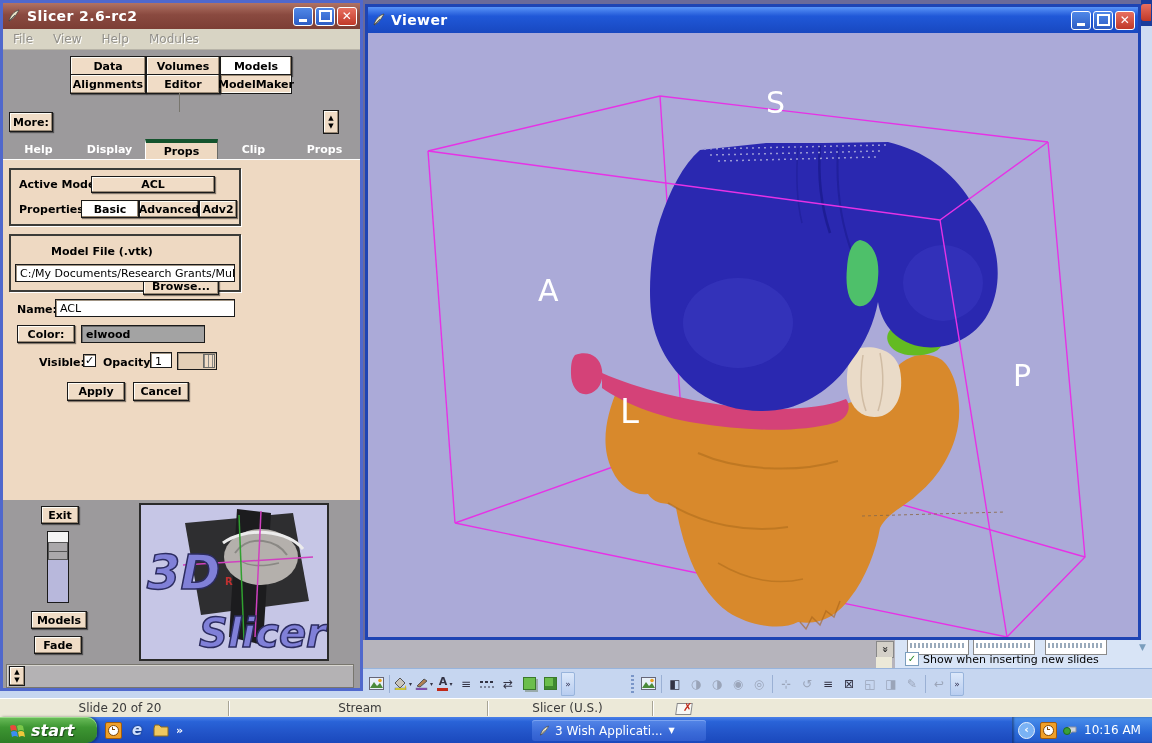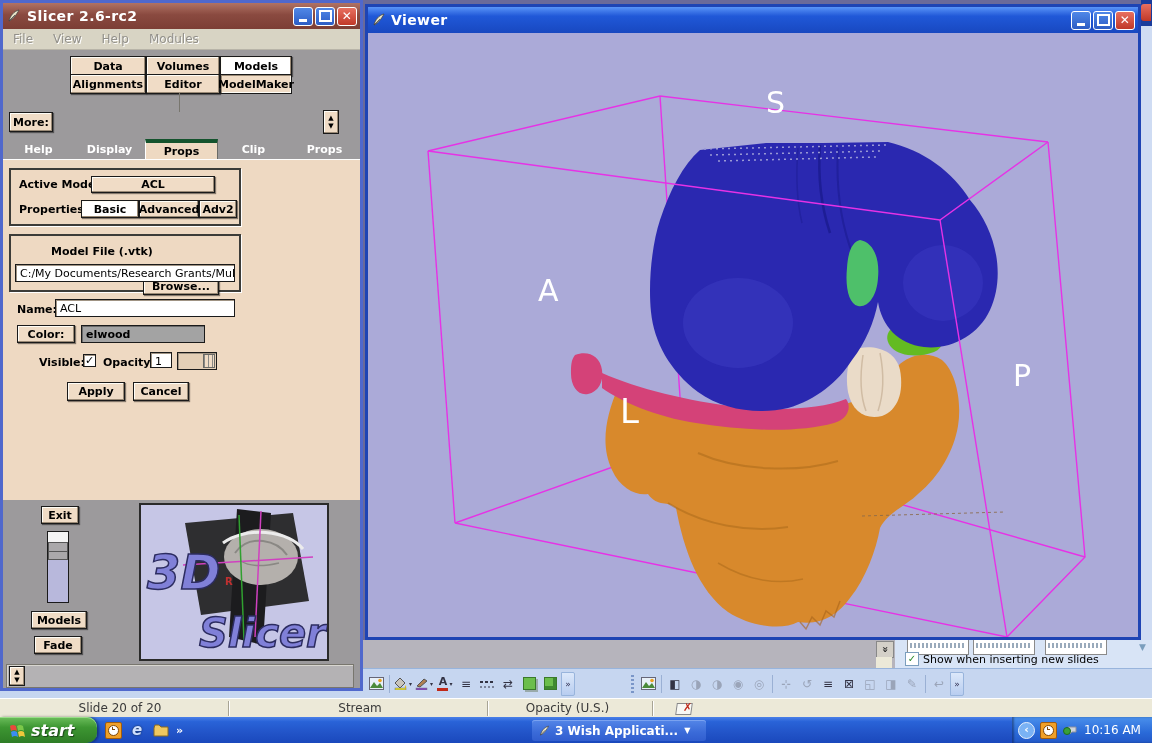--- a/index.html
+++ b/index.html
@@ -240,21 +240,21 @@
     <div class="tbtn dis">↩</div>
     <div class="ovf">»</div>
   </div>
 </div>
 
 <div id="statusbar" class="abs">
   <span class="abs" style="left:60px;top:2px;width:120px;text-align:center;">Slide 20 of 20</span>
   <div class="sdiv" style="left:228px;"></div>
   <span class="abs" style="left:300px;top:2px;width:120px;text-align:center;">Stream</span>
   <div class="sdiv" style="left:487px;"></div>
-  <span class="abs" style="left:505px;top:2px;width:125px;text-align:center;">Opacity (U.S.)</span>
+  <span class="abs" style="left:505px;top:2px;width:125px;text-align:center;">Slicer (U.S.)</span>
   <div class="sdiv" style="left:652px;"></div>
   <div id="book-icon">
     <div class="pg"></div>
       <div class="bx">✗</div>
   </div>
 </div>
 
 <div id="taskbar" class="abs">
   <div id="startbtn" class="abs">
     <svg class="feather" width="18" height="18" viewBox="0 0 18 18">
@@ -275,21 +275,21 @@
       <span style="color:#cfe0ff;font-size:15px;font-weight:bold;font-style:italic;text-shadow:0 0 2px #123;">e</span>
     </div>
     <div class="ql-icon">
       <svg width="16" height="13">
           <path d="M1 4 L1 12 L15 12 L15 3 L8 3 L6 1 L2 1 Z" fill="#f0c860" stroke="#8a6a20"></path>
         </svg>
     </div>
     <span style="color:#fff;font-size:11px;font-weight:bold;">»</span>
   </div>
 
-  <div class="taskbtn" style="left:532px;width:162px;font-weight:bold;">
+  <div class="taskbtn" style="left:532px;width:162px;">
     <svg width="13" height="14" viewBox="0 0 16 16">
       <path d="M3 13 C4 8 8 3 13 2 C11 6 8 10 5 12 Z" fill="#e8e4c8" stroke="#444" stroke-width="0.8"></path>
       <line x1="3" y1="13" x2="9" y2="7" stroke="#444" stroke-width="0.8"></line>
       </svg>
     <span>3 Wish Applicati...</span>
     <span style="font-size:8px;margin-left:2px;">▼</span>
   </div>
 
   <div id="tray">
     <div class="chev">‹</div>

